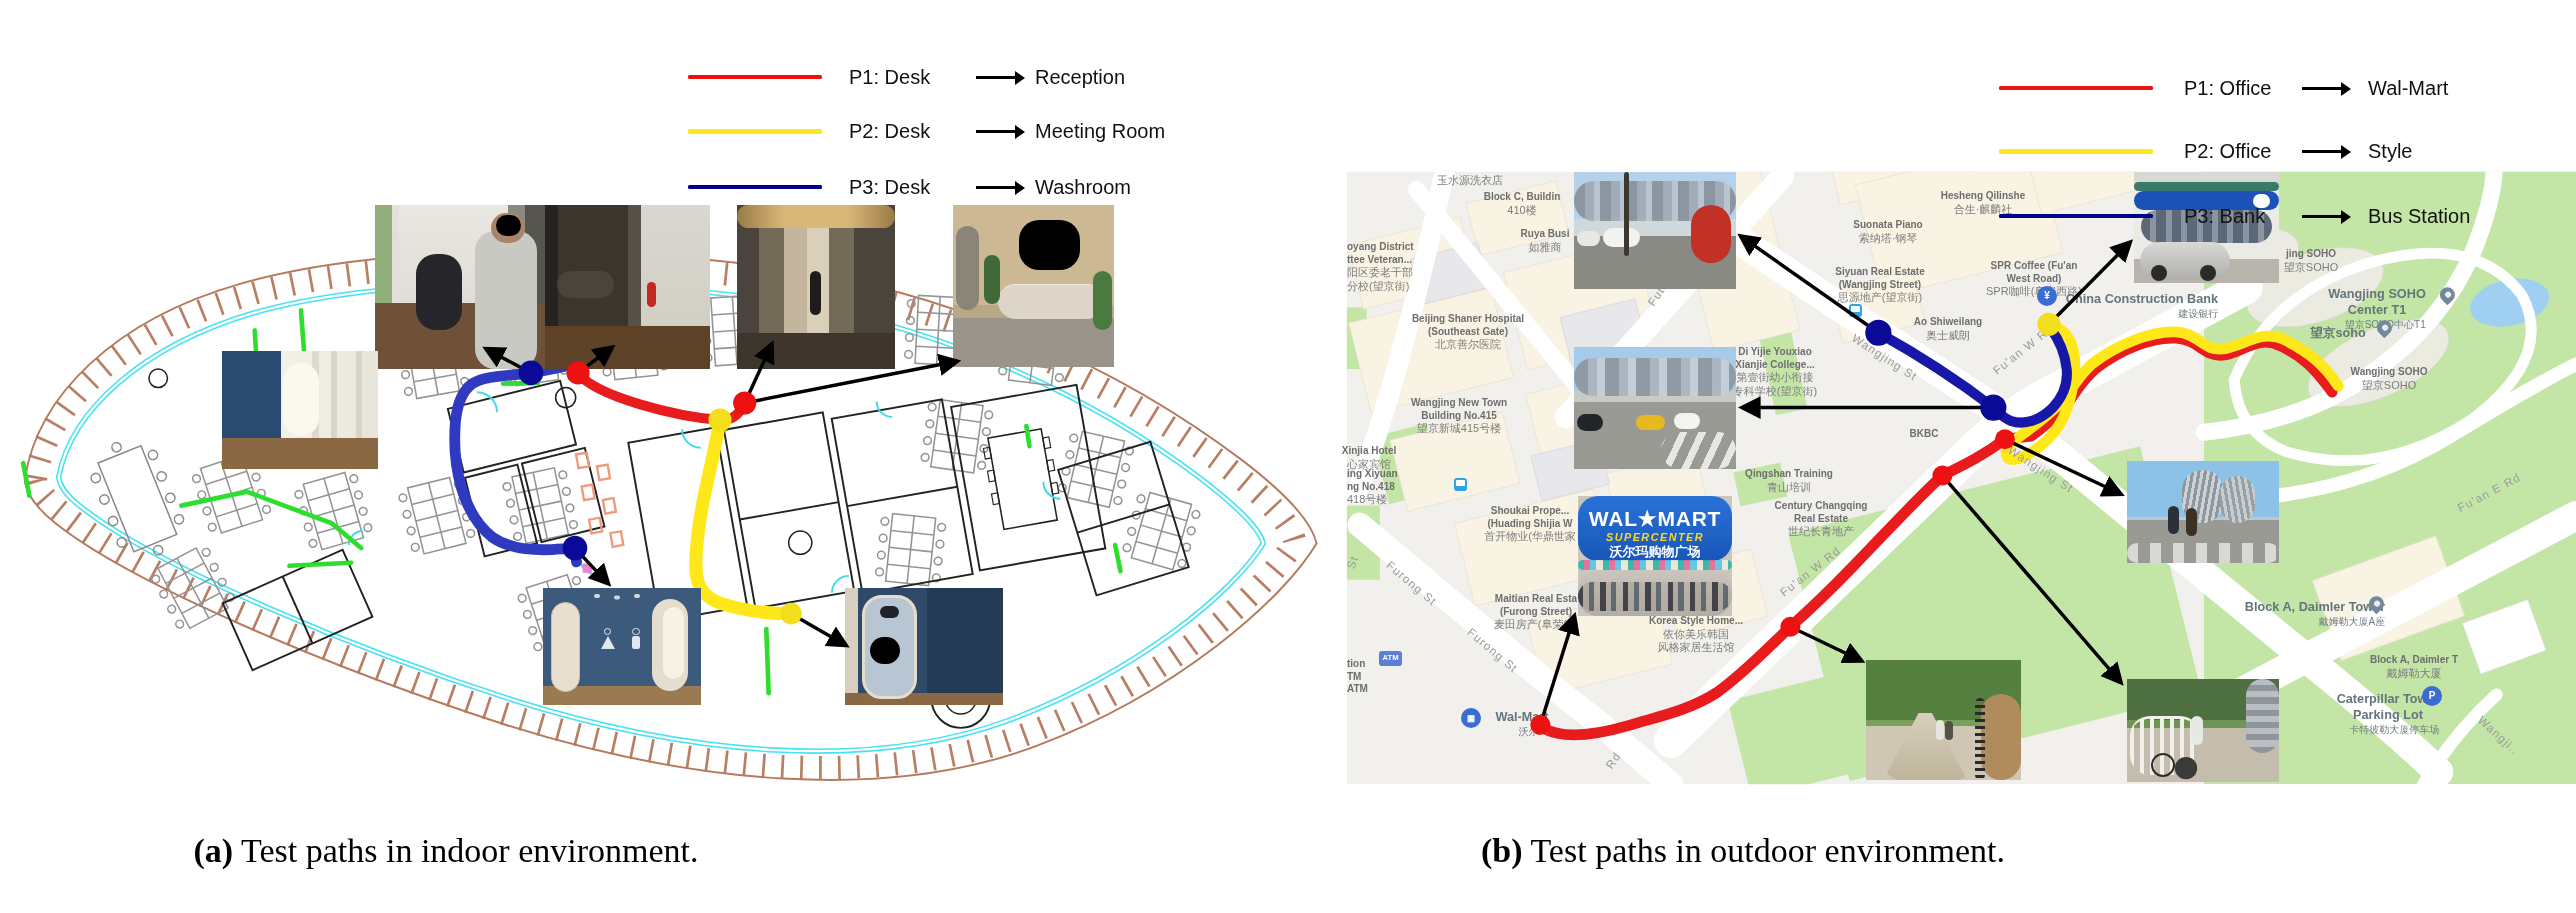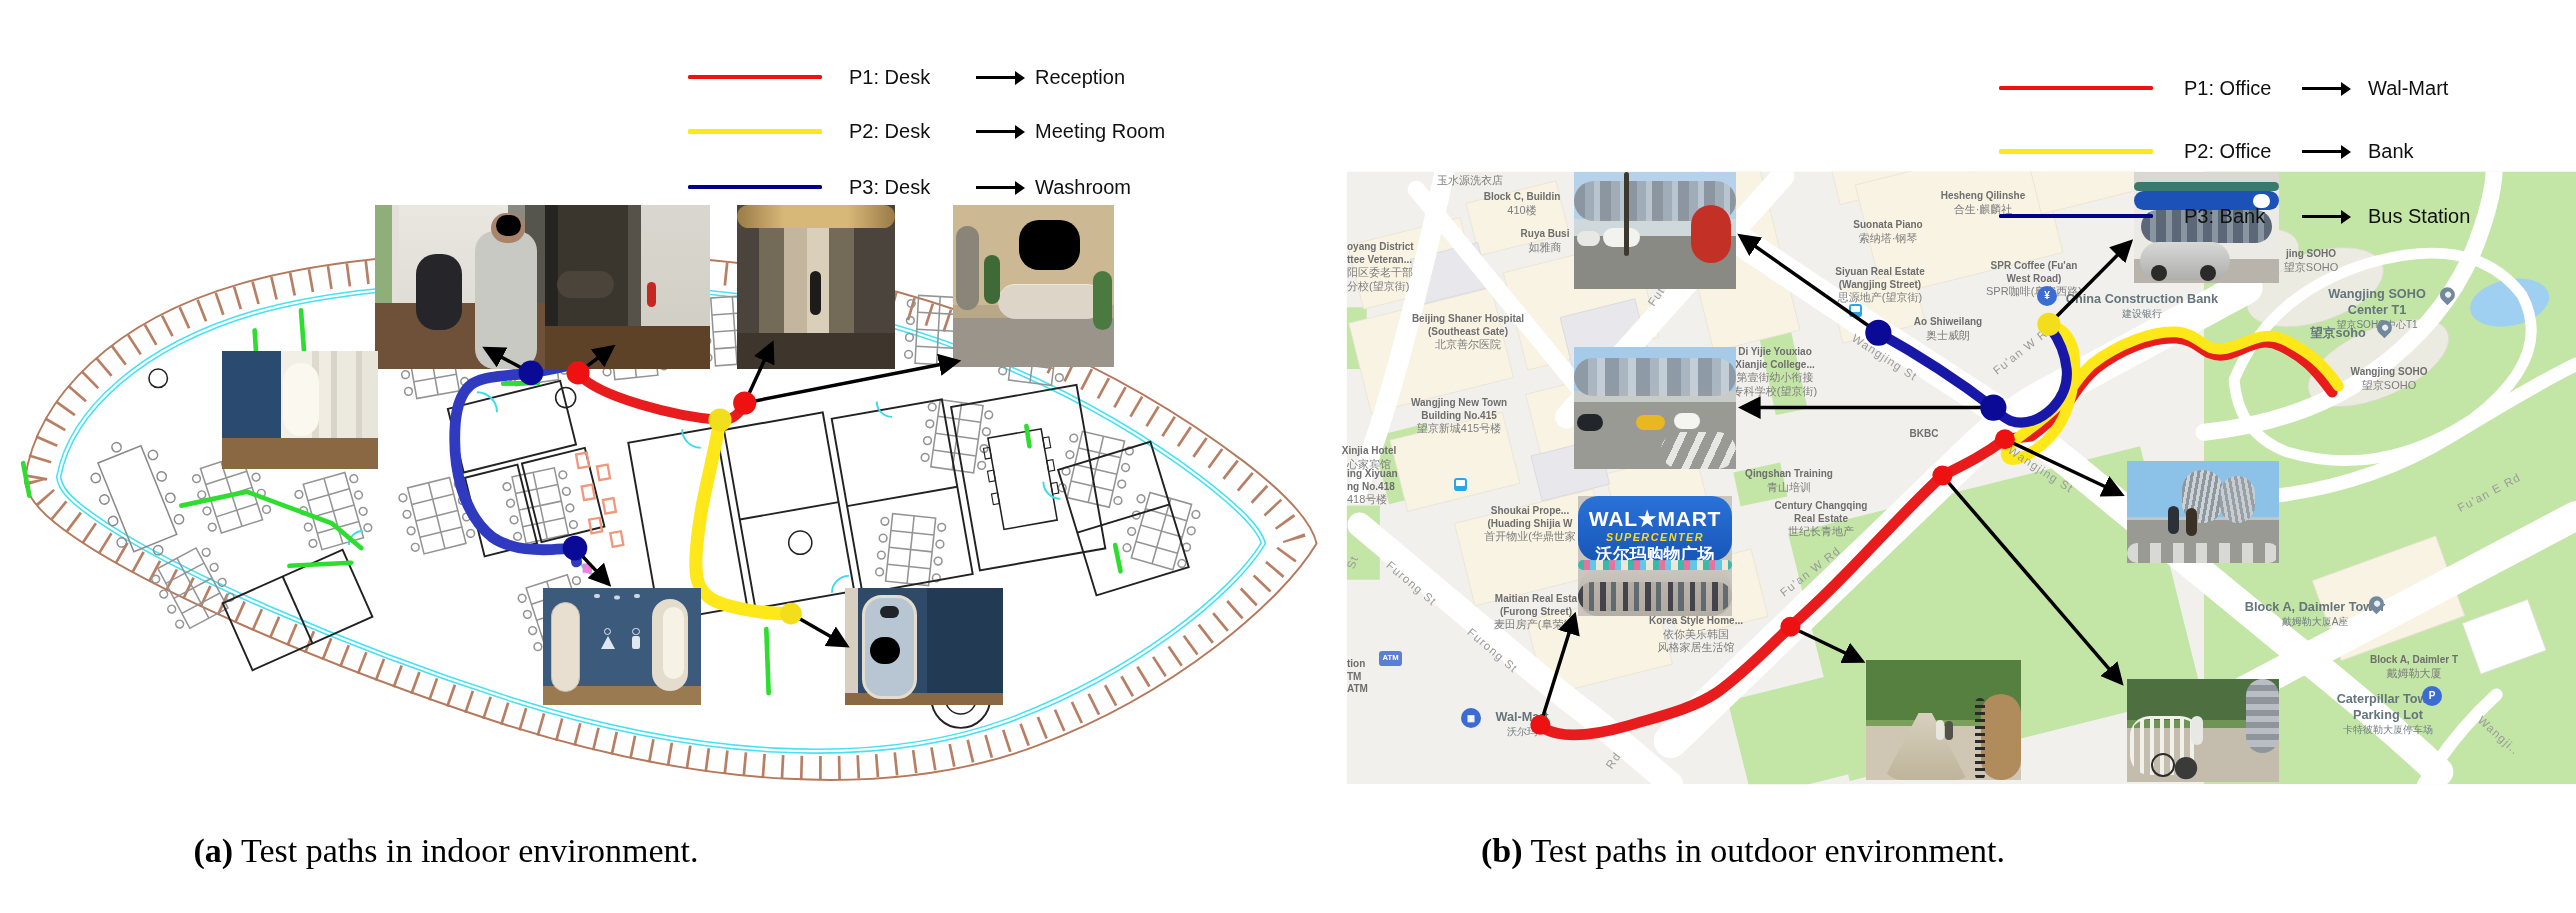--- a/index.html
+++ b/index.html
@@ -17,21 +17,21 @@
   
   .caption{position:absolute;top:832px;transform:translateX(-50%);z-index:6;
         font-family:"Liberation Serif",serif;font-size:34px;color:#000;white-space:nowrap;}
   .caption b{font-weight:700;}
   
   .lbl{position:absolute;z-index:3;transform:translateX(-50%);text-align:center;
        color:#6e6e6e;font-size:10px;font-weight:700;line-height:1.25;white-space:nowrap;}
   .lbl .zh{font-weight:400;font-size:11px;color:#7d7d7d;}
   .lbl.left{transform:none;text-align:left;}
   .lbl.lg{font-size:12.7px;color:#64757b;font-weight:600;}
-  .lbl.lg .zh{font-size:10px;color:#6e7d82;}
+  .lbl.lg .zh{font-size:10px;color:#6e7d82;text-align:right;}
   .rlbl{position:absolute;z-index:3;color:#9b9b9b;font-size:11.6px;letter-spacing:1.2px;
         white-space:nowrap;}
   
   .gpin{position:absolute;z-index:3;width:15.4px;height:15.4px;background:#73889a;
         border-radius:50% 50% 50% 0;transform:rotate(-45deg);}
   .gpin i{position:absolute;left:4.6px;top:4.6px;width:6.2px;height:6.2px;background:#e8eef2;border-radius:50%;}
   .cpin{position:absolute;z-index:3;width:20px;height:20px;border-radius:50%;background:#3b6cd4;
         color:#fff;text-align:center;font-size:10px;font-weight:700;line-height:20px;}
   .buspin{position:absolute;z-index:3;width:13px;height:13px;background:#2fa3e8;border-radius:3.1px;}
   .buspin i{position:absolute;left:2.3px;top:2.3px;width:8.5px;height:5.4px;background:#fff;border-radius:0.8px;}
@@ -109,21 +109,21 @@
   .front{left:5%;top:34%;width:90%;height:30%;
      background:repeating-linear-gradient(90deg,#5c6878 0 9.3px,#8a95a2 9.3px 15.4px);}
   .carC{left:4%;bottom:3%;width:62%;height:34%;background:linear-gradient(#d8d8d6,#aeaeac);
      border-radius:45% 45% 12% 12%;}
   .wheelC{left:12%;bottom:2%;width:15.4px;height:15.4px;background:#2a2a28;border-radius:50%;
      box-shadow:49px 0 0 #2a2a28;}
   .ph-walmart .signD{left:0;top:0;width:100%;height:54%;text-align:center;
      background:linear-gradient(#2a72d8,#1856b8);}
   .wm-brand{display:block;margin-top:10.8px;color:#fff;font-weight:700;font-size:21px;letter-spacing:0.8px;}
   .wm-sub{display:block;color:#ffd820;font-style:italic;font-weight:700;font-size:10.8px;letter-spacing:1.5px;}
-  .wm-zh{display:block;color:#fff;font-weight:700;font-size:17px;}
+  .wm-zh{display:block;color:#fff;font-weight:700;font-size:13px;}
   .balloons{left:0;top:53%;width:100%;height:9%;opacity:.9;border-radius:4.6px;
      background:repeating-linear-gradient(90deg,#2ab8a8 0 6.2px,#e86a9a 6.2px 12.3px,#58c8e8 12.3px 18.5px,#f0ead8 18.5px 25px);}
   .pave{left:0;bottom:0;width:100%;height:38%;background:linear-gradient(#cac6be,#b2aea6);}
   .people{left:0;bottom:4%;width:100%;height:24%;opacity:.9;
      background:repeating-linear-gradient(90deg,rgba(40,40,52,.9) 0 5.4px,rgba(150,140,128,.4) 5.4px 10.8px,rgba(70,82,94,.85) 10.8px 16px,rgba(170,160,148,.4) 16px 22.4px);}
   .ph-soho{background:linear-gradient(to top,#9a9a94 0 42%,rgba(0,0,0,0) 42%),
      linear-gradient(#8cc2e8 0 55%,#b8c8d0 55%);}
   .tower1{left:36%;top:9%;width:27%;height:52%;border-radius:50% 50% 30% 30%/62% 62% 18% 18%;
      background:repeating-linear-gradient(100deg,#cdd2d6 0 3.1px,#8f979e 3.1px 6.2px);}
   .tower2{left:61%;top:15%;width:23%;height:46%;border-radius:50% 50% 30% 30%/62% 62% 18% 18%;
@@ -395,21 +395,21 @@
     <div class="lgd-row" style="left:0;top:55px;width:509px">
       <span class="lgd-line" style="width:154px;background:#ee1111"></span>
       <span class="lgd-src" style="left:185px">P1: Office</span>
       <span class="lgd-arrow" style="left:303px"></span>
       <span class="lgd-dst" style="left:369px">Wal-Mart</span>
     </div>
     <div class="lgd-row" style="left:0;top:118px;width:509px">
       <span class="lgd-line" style="width:154px;background:#ffe81a;height:4.6px"></span>
       <span class="lgd-src" style="left:185px">P2: Office</span>
       <span class="lgd-arrow" style="left:303px"></span>
-      <span class="lgd-dst" style="left:369px">Bank</span>
+      <span class="lgd-dst" style="left:369px">Style</span>
     </div>
     <div class="lgd-row" style="left:0;top:183px;width:509px">
       <span class="lgd-line" style="width:154px;background:#00008b"></span>
       <span class="lgd-src" style="left:185px">P3: Bank</span>
       <span class="lgd-arrow" style="left:303px"></span>
       <span class="lgd-dst" style="left:369px">Bus Station</span>
     </div>
   </div>
 
   <div class="lbl" style="left:1470px;top:174px">

